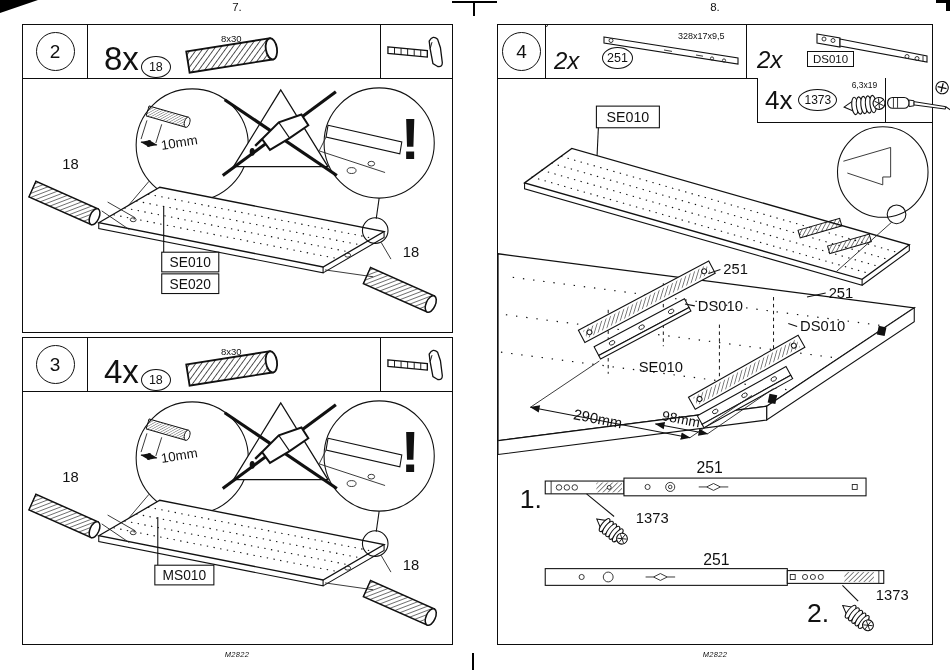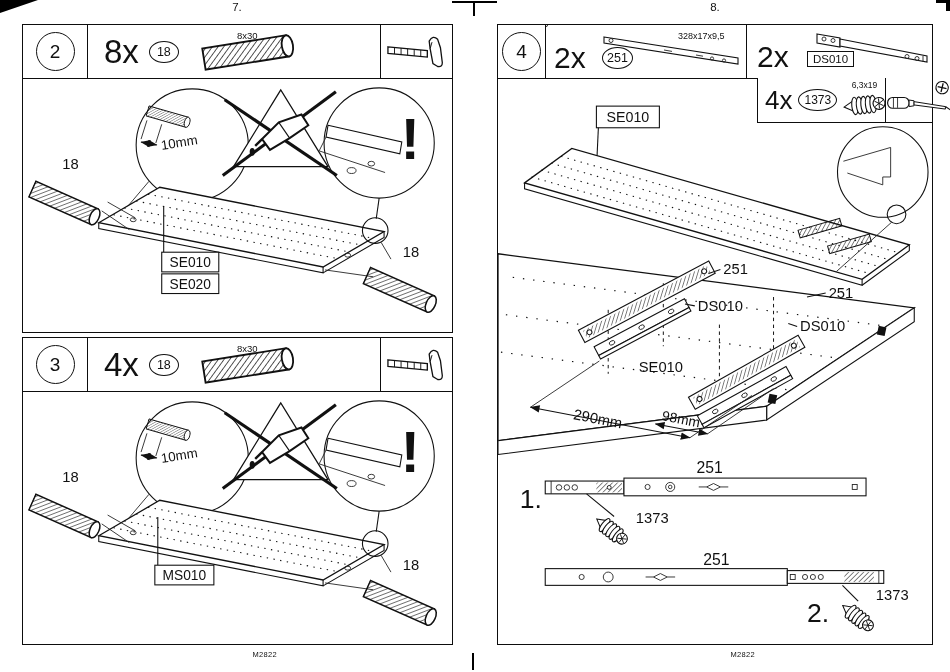--- a/index.html
+++ b/index.html
@@ -6,21 +6,21 @@
   body { position:relative; width:950px; height:672px; background:#ffffff;
          font-family:"Liberation Sans", sans-serif; color:#111; overflow:hidden; }
 
   .page { position:absolute; background:#fff; }
   #page7 { left:22px; top:24px; width:431px; height:621px; }
   #page8 { left:497px; top:24px; width:436px; height:621px; border:1.7px solid #0d0d0d; box-sizing:border-box; }
 
   .pagenum { position:absolute; top:1px; width:60px; text-align:center; font-size:11.5px; }
   #pn7 { left:207px; }
   #pn8 { left:685px; }
-  .footcode { position:absolute; top:650px; width:80px; text-align:right; font-size:7.5px; letter-spacing:.3px; }
+  .footcode { position:absolute; top:650px; width:80px; text-align:center; font-size:7.5px; letter-spacing:.3px;font-style:italic; }
   #fc7 { left:197px; }
   #fc8 { left:675px; }
 
   
   .mark { position:absolute; background:#000; }
   #crop-tl { position:absolute; left:0; top:0; width:0; height:0;
              border-top:13px solid #000; border-right:38px solid transparent; }
   #crop-tr-h { left:936px; top:0; width:14px; height:3px; }
   #crop-tr-v { left:946px; top:0; width:4px; height:11px; }
   #crop-tc-h { left:452px; top:1px; width:45px; height:2px; }
@@ -28,33 +28,33 @@
   #crop-bc-v { left:472px; top:653px; width:2px; height:17px; }
 
   .stepbox { position:absolute; left:0; width:100%; border:1.7px solid #0d0d0d; box-sizing:border-box; background:#fff; }
   #step2-box { top:0; height:309px; }
   #step3-box { top:313px; height:308px; }
 
   .step-head { display:flex; height:53px; border-bottom:1.7px solid #0d0d0d; align-items:stretch; }
   .hcell-num { width:64px; border-right:1.7px solid #0d0d0d; display:flex; align-items:center; justify-content:center; flex:none; }
   .step-circle { width:37px; height:37px; border:1.6px solid #111; border-radius:50%;
                  display:flex; align-items:center; justify-content:center; font-size:19px; }
-  .hcell-parts { flex:1; display:flex; align-items:center; padding-left:16px; gap:10px; position:relative; }
+  .hcell-parts { flex:1; display:flex; align-items:flex-end; padding-left:16px; gap:2px; position:relative; }
   .qty-big { font-size:33px; }
   .ref-oval { min-width:20px; height:20px; padding:0 4px; border:1.5px solid #111; border-radius:50%;
               display:inline-flex; align-items:center; justify-content:center; font-size:12.5px; flex:none; }
   .hcell-tool { width:71px; border-left:1.7px solid #0d0d0d; display:flex; align-items:center; justify-content:center; flex:none; }
 
   
   .p8-head { display:flex; height:53px; border-bottom:1.7px solid #0d0d0d; align-items:stretch; }
   .p8cell-num { width:47px; border-right:1.7px solid #0d0d0d; display:flex; align-items:center; justify-content:center; flex:none; }
   .p8cell { position:relative; border-right:1.7px solid #0d0d0d; }
   .p8cell-rail { width:200px; }
   .p8cell-bracket { flex:1; border-right:none; position:relative; }
-  .p8cell .qty-mid { position:absolute; font-size:30px; }
+  .p8cell .qty-mid { position:absolute; font-size:24px;font-style:italic; }
   .boxref { border:1.4px solid #111; padding:1px 5px; font-size:11.5px; display:inline-block; background:#fff; }
   .cellsvg { position:absolute; left:0; top:0; }
 
   #screwbox { position:absolute; left:259px; top:53px; right:0; height:44px;
               border:1.7px solid #0d0d0d; border-top:none; border-right:none;
               display:flex; align-items:stretch; background:#fff; z-index:3; }
   #screwbox .leftpart { flex:1; position:relative; display:flex; align-items:center; gap:6px; padding-left:7px; }
   #screwbox .qty-mid2 { font-size:26px; }
   #screwbox .sizelabel { position:absolute; right:8px; top:2px; font-size:8.5px;padding-left:32px; }
   #screwbox .rightpart { width:74px; border-left:1.7px solid #0d0d0d; display:flex; align-items:center; justify-content:center; }

